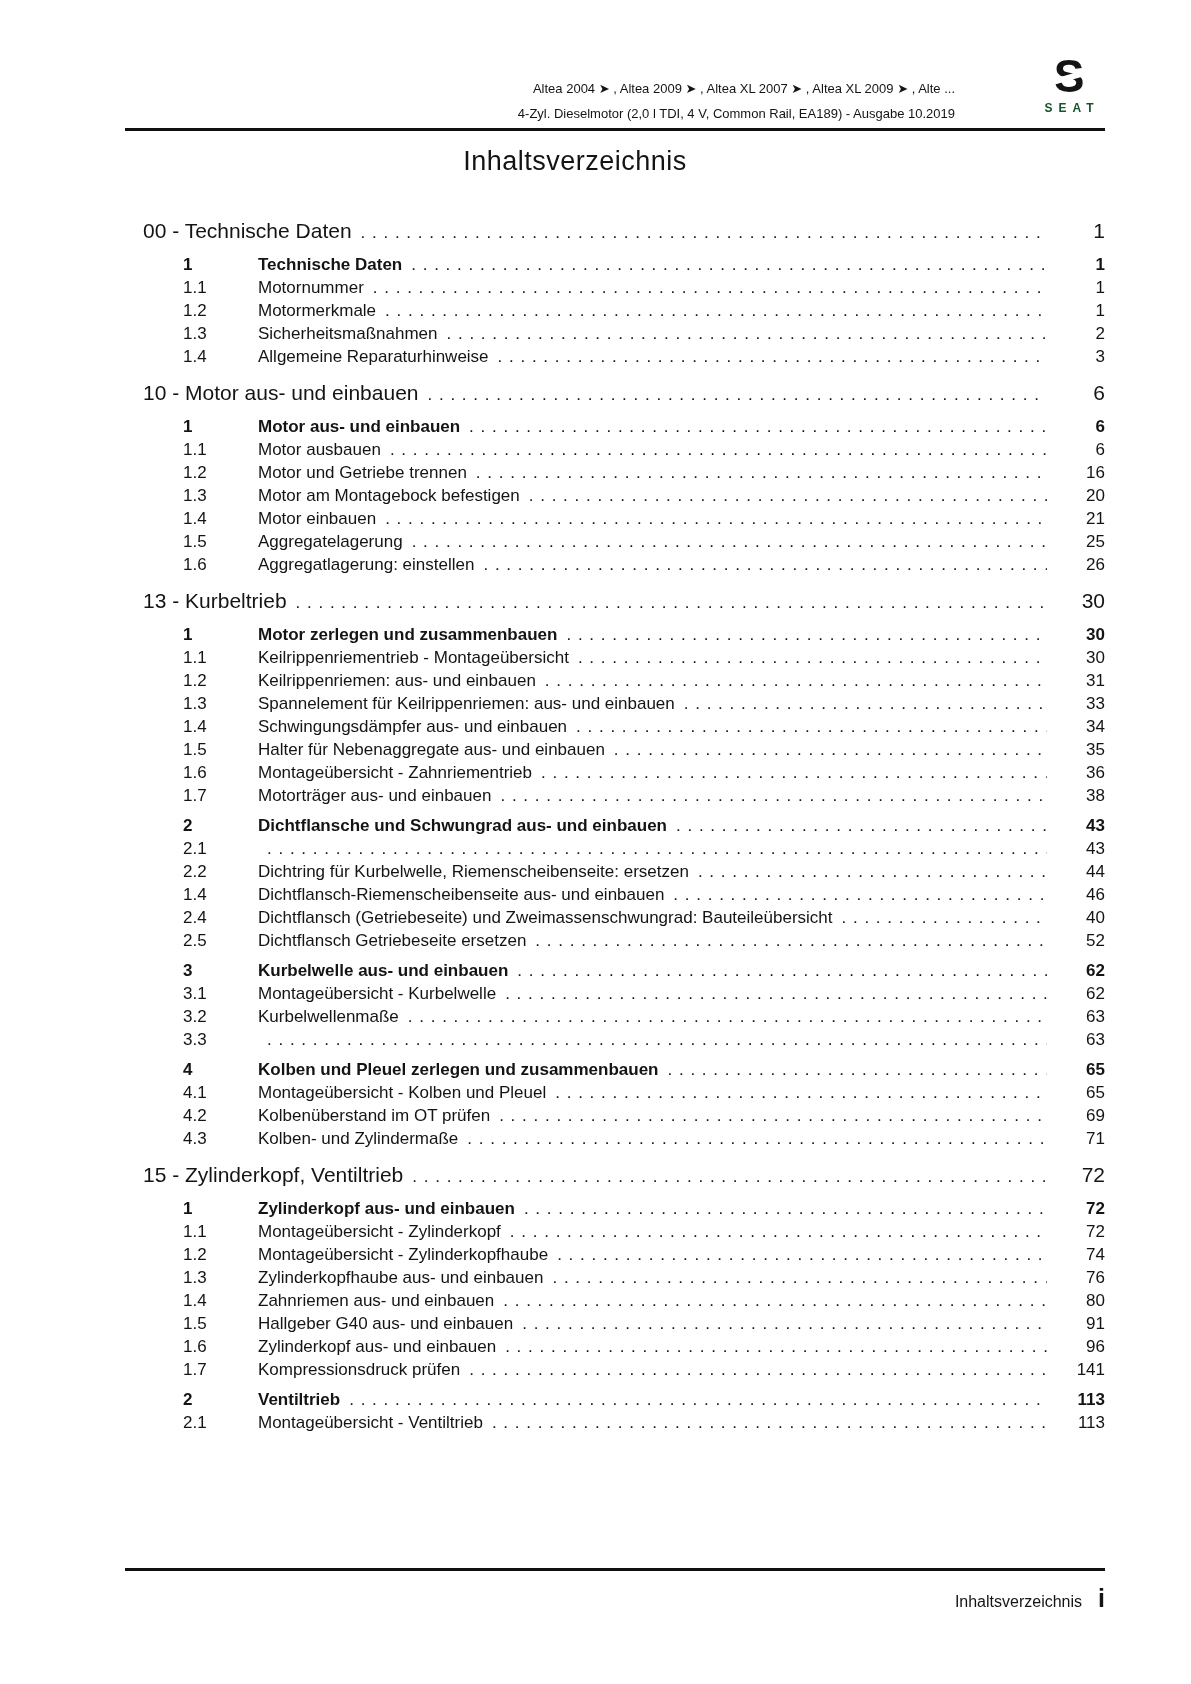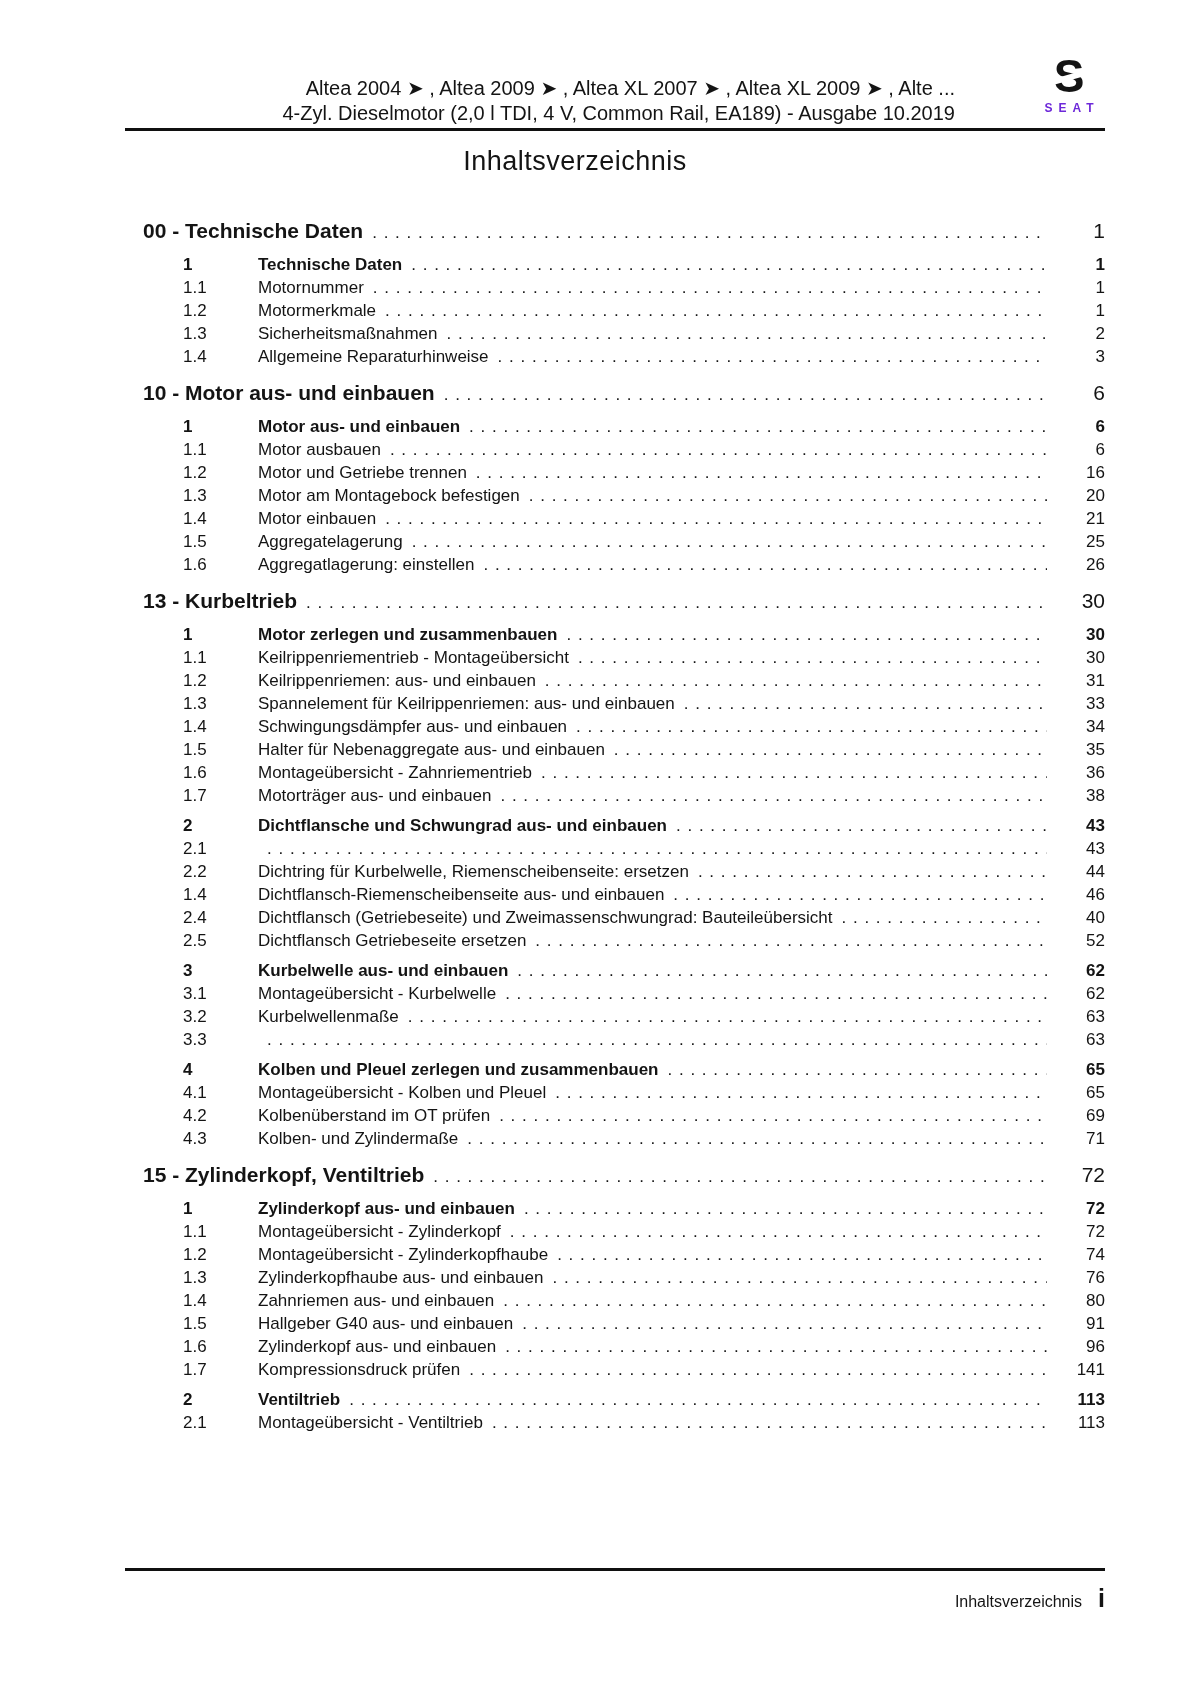--- a/index.html
+++ b/index.html
@@ -13,39 +13,39 @@
     overflow: hidden;
   }
 
   
   .header-text {
     position: absolute;
     top: 76px;
     right: 236px;
     width: 720px;
     text-align: right;
-    font-size: 20px;
+    font-size: 13px;
     line-height: 25px;
     white-space: nowrap;
   }
   .logo {
     position: absolute;
     top: 54px;
     left: 1038px;
     width: 62px;
     text-align: center;
   }
   .logo svg { display: block; margin: 0 auto; }
   .logo-word {
     margin-top: 1px;
     font-size: 12px;
     font-weight: bold;
     letter-spacing: 6px;
     padding-left: 6px; 
-    color: #6d28d9;
+    color: #14532d;
   }
   .rule {
     position: absolute;
     left: 125px;
     width: 980px;
     height: 3px;
     background: #101010;
   }
   .rule-top    { top: 128px; }
   .rule-bottom { top: 1568px; }
@@ -83,21 +83,21 @@
   .entry {
     display: flex;
     align-items: baseline;
     font-size: 17px;
     line-height: 23px;
     padding-left: 58px;
   }
   .entry.bold { font-weight: bold; margin-top: 7px; }
   .num   { flex: 0 0 75px; }
   .label { white-space: nowrap; }
-  .ch-title { white-space: nowrap; font-weight: bold; }
+  .ch-title { white-space: nowrap; }
   .dots {
     flex: 1 1 auto;
     overflow: hidden;
     white-space: nowrap;
     margin: 0 14px 0 9px;
     font-size: 17px;
     font-weight: normal;
     letter-spacing: 1px;
   }
   .dots::after {

